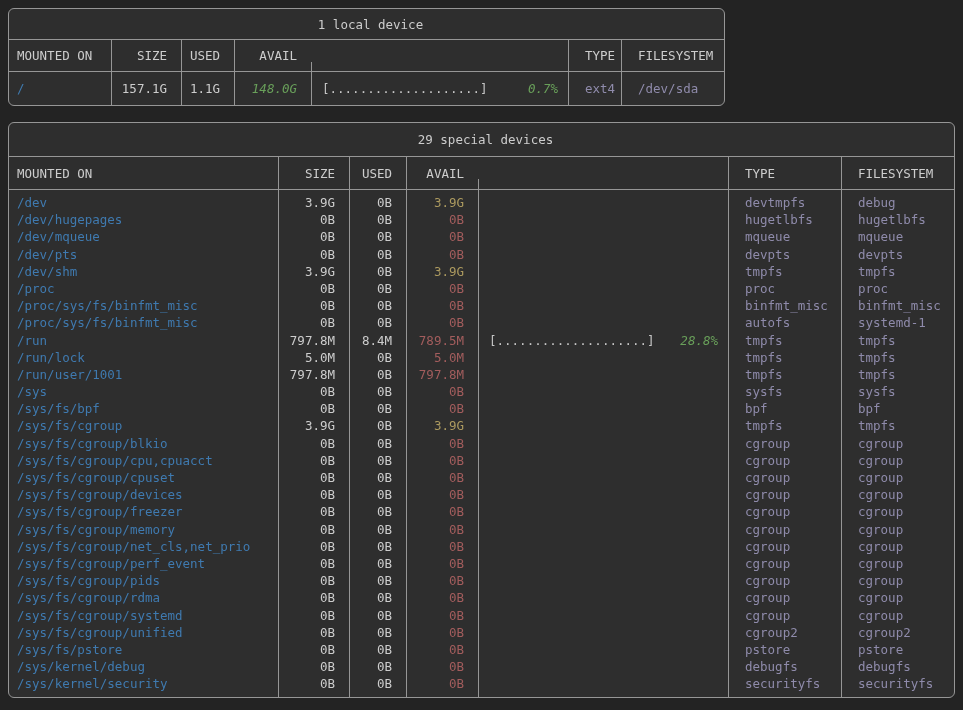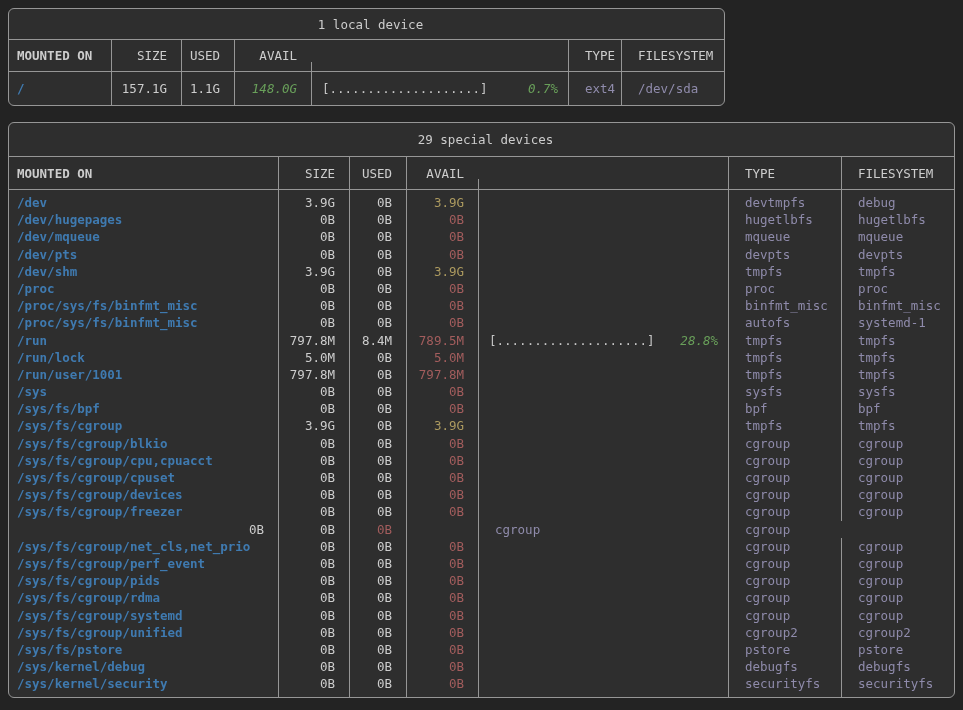--- a/index.html
+++ b/index.html
@@ -27,21 +27,21 @@
 
   .drow{display:grid;}
   .t1 .drow{grid-template-columns:102px 70px 53px 77px 257px 53px 1fr;height:33px;line-height:33px;}
   .t2 .drow{grid-template-columns:269px 71px 57px 72px 250px 113px 1fr;height:17.2px;line-height:17.2px;}
   .t2 .drow.spacer-top{height:4px;}
   .t2 .drow.spacer-bottom{height:5px;}
   .t1 .drow.spacer-top,.t1 .drow.spacer-bottom{height:0;}
 
   .cell{border-left:1px solid var(--border);overflow:hidden;white-space:nowrap;}
   .cell:first-child{border-left:none;}
-  .cell.mount{padding-left:8px;font-weight:bold;}
+  .cell.mount{padding-left:8px;}
   .cell.num{text-align:right;padding-right:14px;}
   .cell.usage{display:flex;justify-content:space-between;padding:0 10px;}
   .hrow .cell.usage{display:block;text-align:center;padding:0;margin-top:22px;}
   .cell.txt{padding-left:16px;}
 
   .c-blue{color:var(--blue);}
   .c-green{color:var(--green);font-style:italic;}
   .c-yellow{color:var(--yellow);}
   .c-red{color:var(--red);}
   .c-lav{color:var(--lavender);}
@@ -349,20 +349,21 @@
     <div class="cell num">0B</div>
     <div class="cell num c-red">0B</div>
     <div class="cell usage">
             <span class="bar"></span>
             <span></span>
           </div>
     <div class="cell txt c-lav">cgroup</div>
     <div class="cell txt c-lav">cgroup</div>
   </div>
         <div class="drow">
+    <div class="cell mount c-blue">/sys/fs/cgroup/memory</div>
     <div class="cell num">0B</div>
     <div class="cell num">0B</div>
     <div class="cell num c-red">0B</div>
     <div class="cell usage">
             <span class="bar"></span>
             <span></span>
           </div>
     <div class="cell txt c-lav">cgroup</div>
     <div class="cell txt c-lav">cgroup</div>
   </div>

